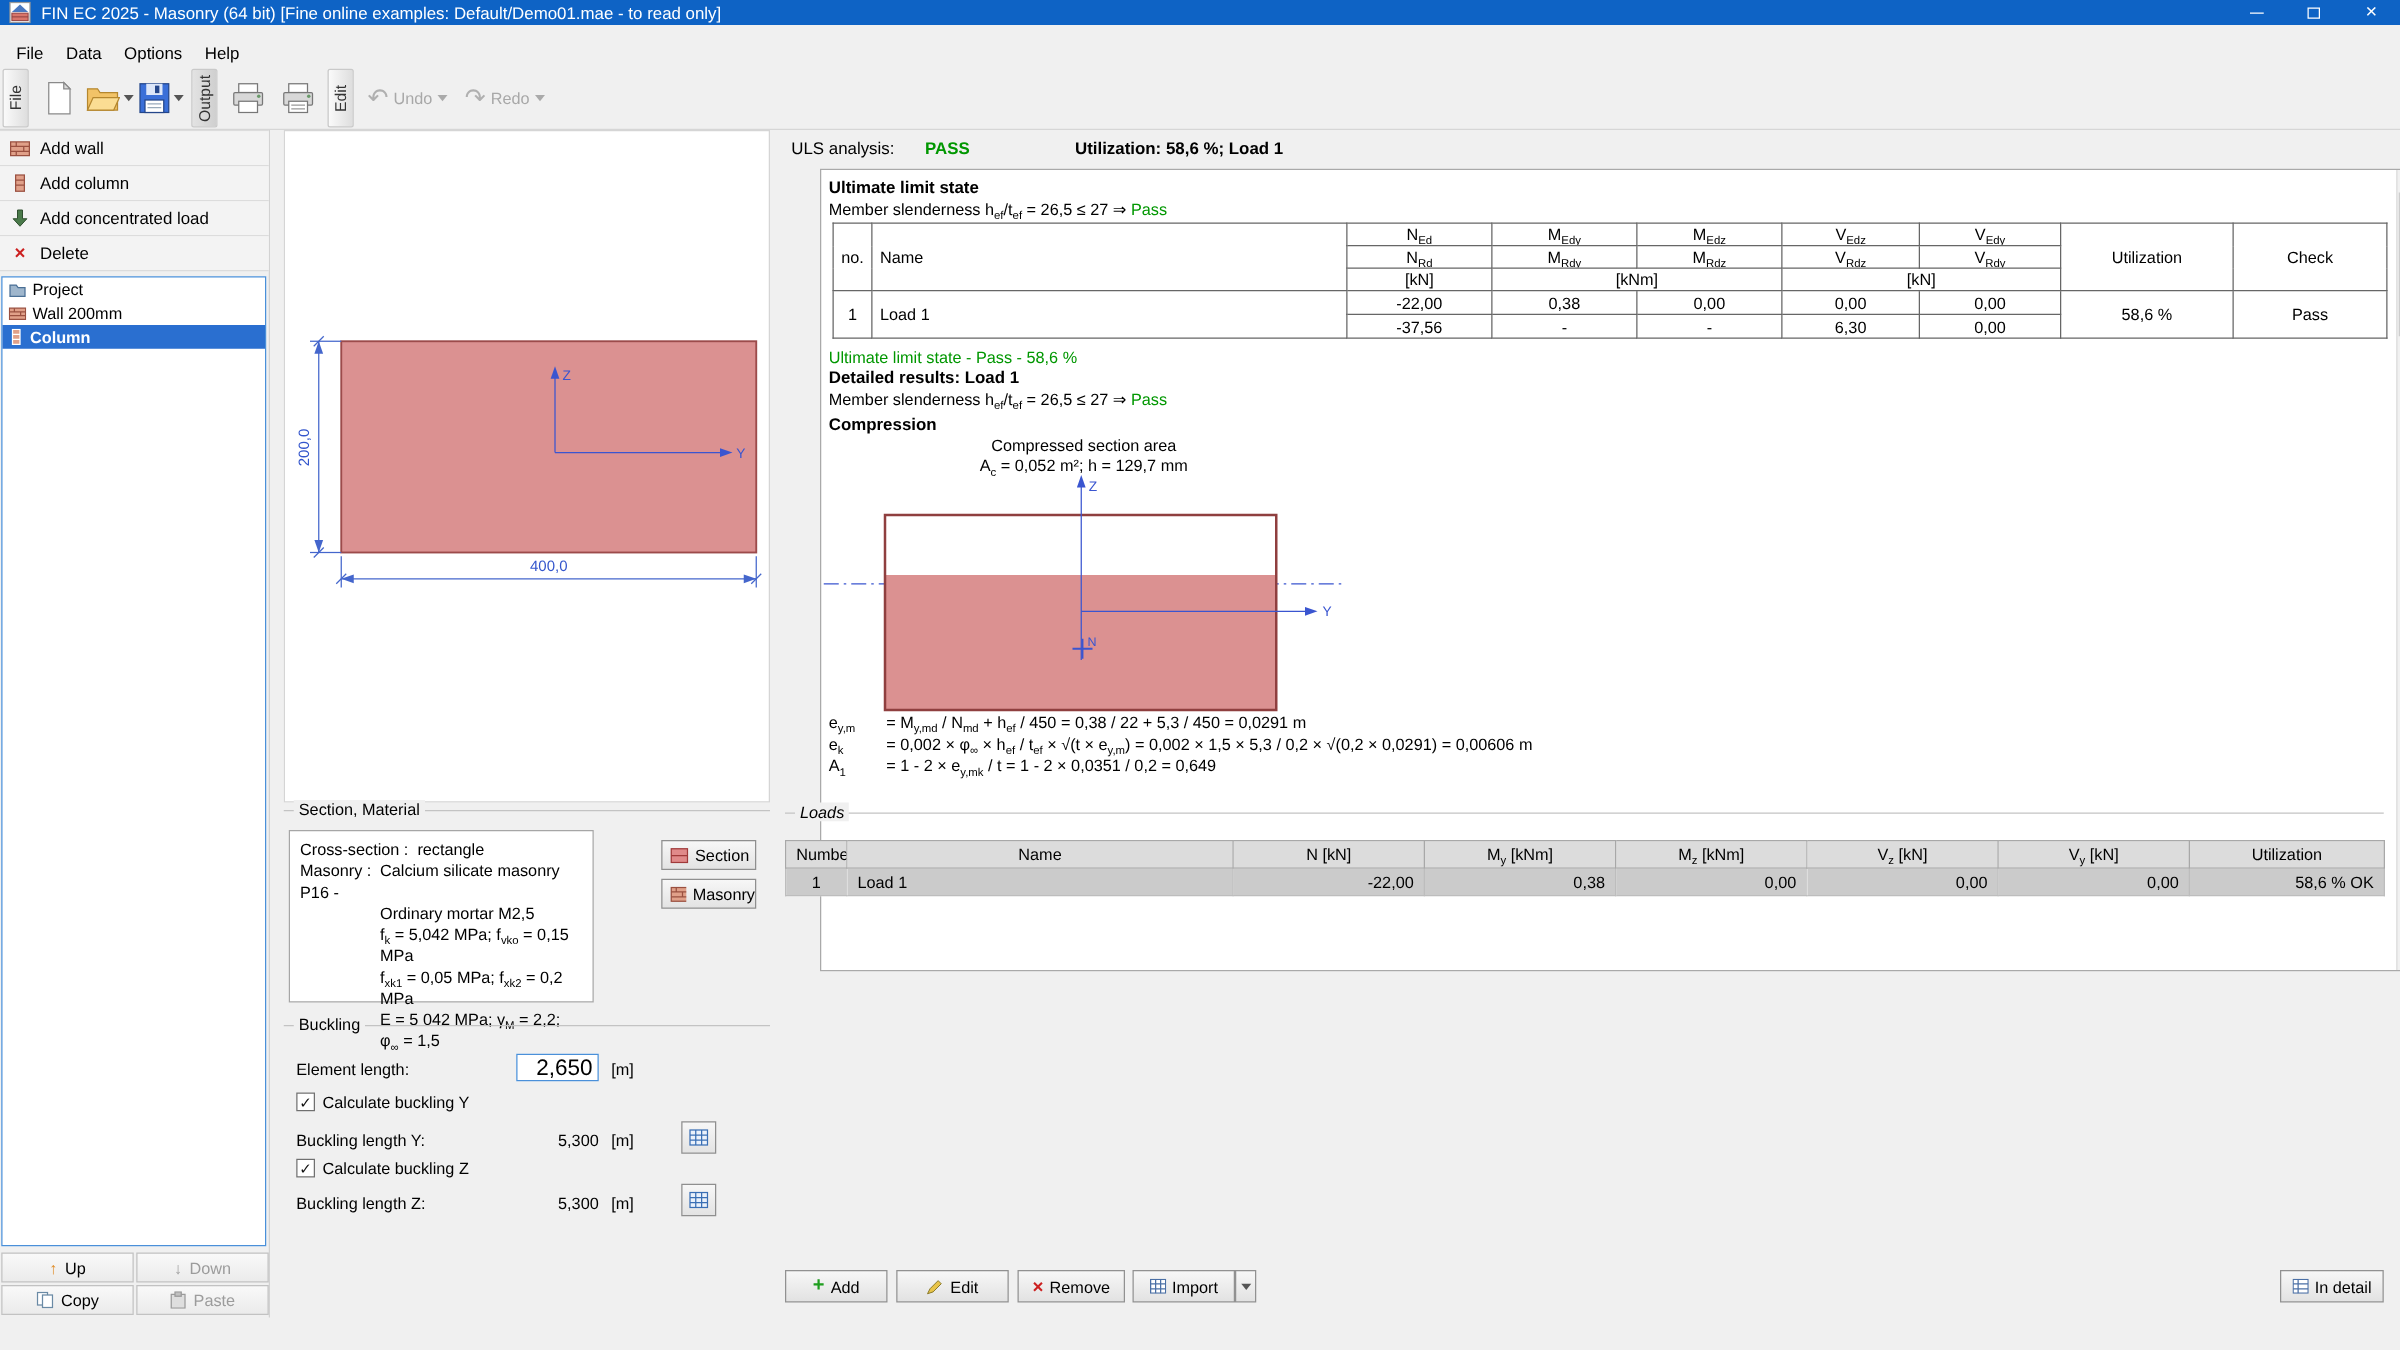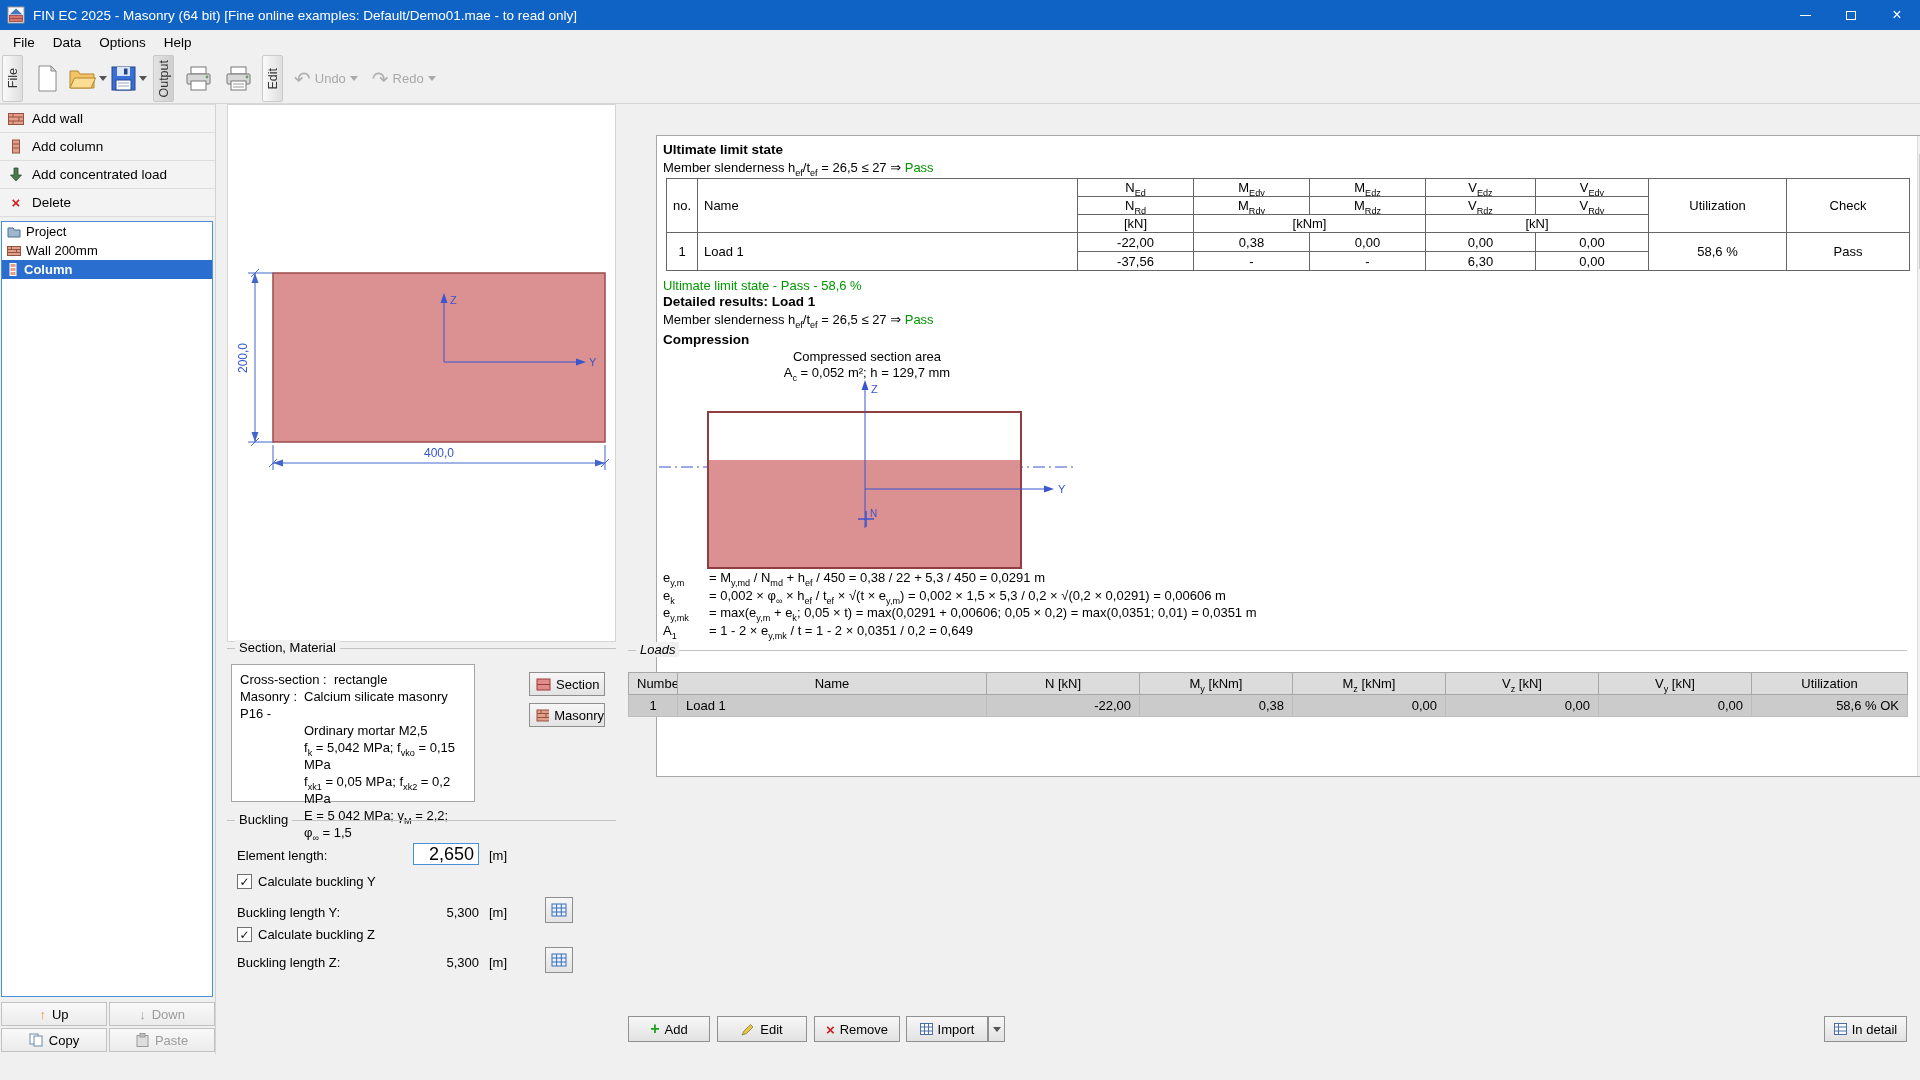--- a/index.html
+++ b/index.html
@@ -2,21 +2,21 @@
 <html><head>
 <meta charset="utf-8">
 <style>
   * { margin:0; padding:0; box-sizing:border-box; }
   html,body { width:1920px; height:1080px; overflow:hidden; background:#444; }
   .screen { position:relative; width:1920px; height:1080px; background:#f0f0f0;
             font-family:"Liberation Sans","DejaVu Sans",sans-serif; font-size:14px; color:#000; }
   sub { font-size:0.7em; line-height:0; }
 
   
-  .titlebar { position:absolute; top:0; left:0; right:0; height:30px; background:#0e63c5;
+  .titlebar { position:absolute; top:0; left:0; right:0; height:20px; background:#0e63c5;
               display:flex; align-items:center; color:#fff; }
   .titlebar .app-icon { margin:0 8px 0 7px; }
   .titlebar .title { font-size:13.5px; white-space:nowrap; }
   .win-controls { margin-left:auto; display:flex; height:100%; }
   .win-btn { width:46px; height:100%; display:flex; align-items:center; justify-content:center; }
   .min-glyph { display:block; width:11px; height:1px; background:#fff; }
   .max-glyph { display:block; width:10px; height:9px; border:1px solid #fff; }
   .close-glyph { font-size:16px; color:#fff; }
 
   
@@ -424,20 +424,25 @@
       <svg width="16" height="14">
         <rect x="1" y="1" width="14" height="12" fill="#eaf1fb" stroke="#3a6fb5"></rect>
         <line x1="1" y1="5" x2="15" y2="5" stroke="#3a6fb5"></line>
         <line x1="1" y1="9" x2="15" y2="9" stroke="#3a6fb5"></line>
         <line x1="5.6" y1="1" x2="5.6" y2="13" stroke="#3a6fb5"></line>
         <line x1="10.3" y1="1" x2="10.3" y2="13" stroke="#3a6fb5"></line>
       </svg>
     </div>
   </div>
 
+  <div class="analysis-bar">
+    <span style="left:5px;">ULS analysis:</span>
+    <span class="pass-green" style="left:112px;">PASS</span>
+    <span style="left:232px; font-weight:bold;">Utilization: 58,6 %; Load 1</span>
+  </div>
 
   <div class="results-box">
     <div class="r-title" style="top:6px;">Ultimate limit state</div>
     <div class="r-text" style="top:24px;">
       <span>Member slenderness h<sub>ef</sub>/t<sub>ef</sub> = 26,5 ≤ 27 ⇒ </span><span class="green-text">Pass</span>
     </div>
 
     <table class="uls-table">
       <colgroup>
         <col style="width:31px">
@@ -522,24 +527,20 @@
     <div class="formulas">
       <div class="f-row">
           <span class="f-lhs">e<sub>y,m</sub></span>
           <span>=  M<sub>y,md</sub> / N<sub>md</sub> + h<sub>ef</sub> / 450 = 0,38 / 22 + 5,3 / 450 = 0,0291 m</span>
         </div>
       <div class="f-row">
           <span class="f-lhs">e<sub>k</sub></span>
           <span>=  0,002 × φ<sub>∞</sub> × h<sub>ef</sub> / t<sub>ef</sub> × √(t × e<sub>y,m</sub>) = 0,002 × 1,5 × 5,3 / 0,2 × √(0,2 × 0,0291) = 0,00606 m</span>
         </div>
       <div class="f-row">
-          <span class="f-lhs">e<sub>y,mk</sub></span>
-          <span>=  max(e<sub>y,m</sub> + e<sub>k</sub>; 0,05 × t) = max(0,0291 + 0,00606; 0,05 × 0,2) = max(0,0351; 0,01) = 0,0351 m</span>
-        </div>
-      <div class="f-row">
           <span class="f-lhs">A<sub>1</sub></span>
           <span>=  1 - 2 × e<sub>y,mk</sub> / t = 1 - 2 × 0,0351 / 0,2 = 0,649</span>
         </div>
     </div>
 
     <div class="scrollbar">
       <div class="sb-btn" style="top:0;">
           <span class="tri-up"></span>
         </div>
       <div class="sb-thumb"></div>

